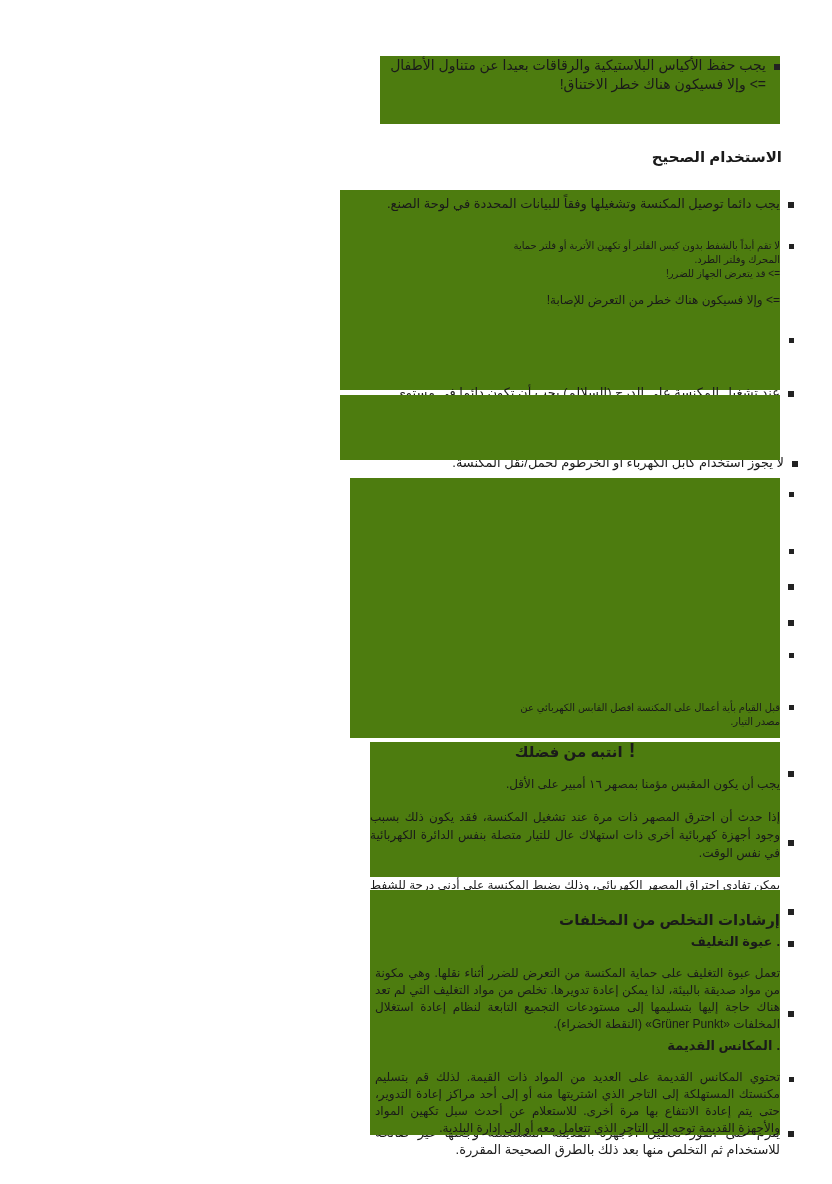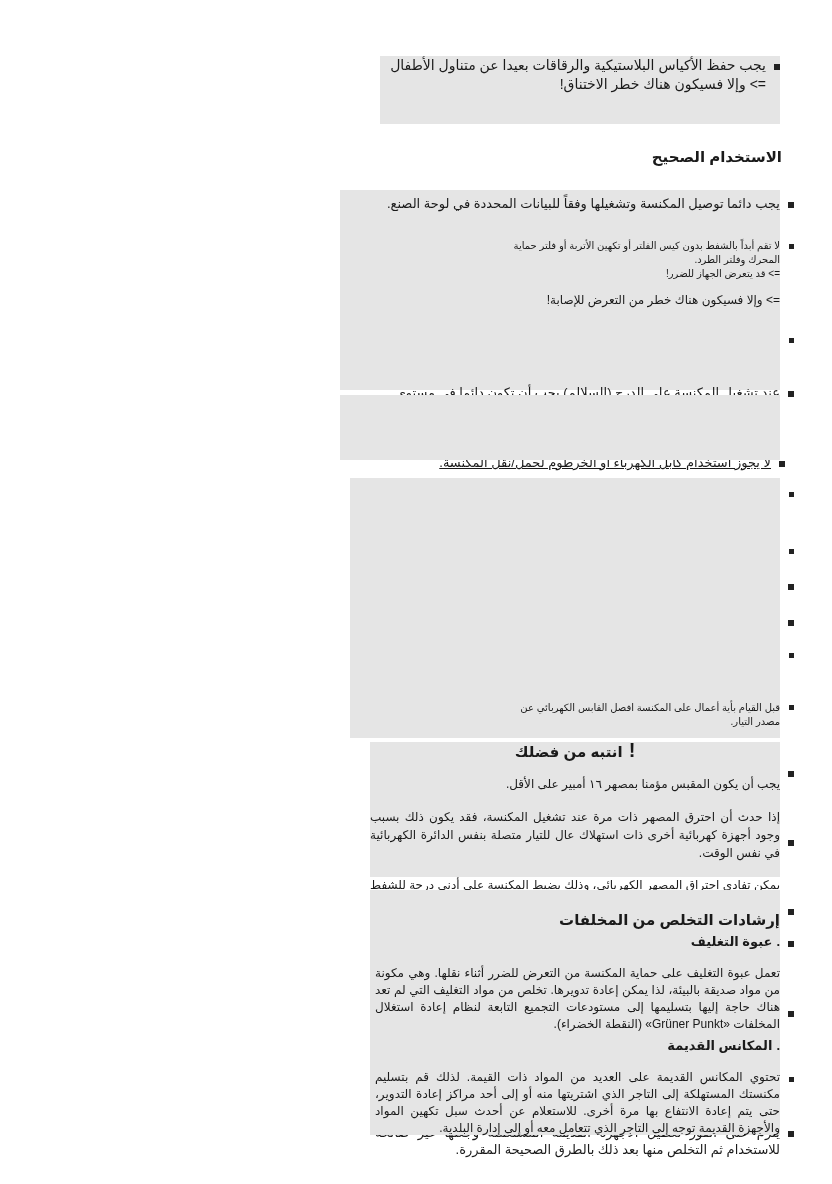--- a/index.html
+++ b/index.html
@@ -1,19 +1,19 @@
 <!DOCTYPE html>
 <html><head>
   <meta charset="utf-8">
   <style>
     html, body { margin:0; padding:0; background:#ffffff; }
     body { width:832px; height:1184px; position:relative; overflow:hidden;
            font-family:"Liberation Sans", "DejaVu Sans", sans-serif; color:#1a1a1a; }
     .blk { position:absolute; direction:rtl; text-align:right; }
-    .shade { background:#e5e5e5; }
+    .shade { background:#4d7c0f; }
     .bullet { position:relative; padding-right:14px; }
     .bullet::before { content:""; position:absolute; right:0; width:6px; height:6px; background:#222; }
     .b-lg::before { top:8px; }
     .b-md::before { top:7px; }
     .b-sm::before { top:5px; width:5px; height:5px; }
     .b-xs::before { top:4px; width:5px; height:5px; }
     .empty { height:16px; }
     .justify { text-align:justify; text-align-last:right;margin-top:16px; }
     .h2 { font-weight:bold; font-size:15px; }
     .h3 { font-weight:bold; font-size:13px; }
@@ -45,21 +45,21 @@
   <div>لا تقم أبداً بالشفط بدون كيس الفلتر أو تكهين الأتربة أو فلتر حماية المحرك وفلتر الطرد.</div>
   <div>=&gt; قد يتعرض الجهاز للضرر!</div>
 </div>
 
 <div class="blk bullet b-sm empty" style="left:700px; top:274px; width:80px;"></div>
 
 <div class="blk f12" style="left:400px; top:292px; width:380px;">=&gt; وإلا فسيكون هناك خطر من التعرض للإصابة!</div>
 
 <div class="blk bullet b-md f13" style="left:370px; top:309px; width:410px;">عند تشغيل المكنسة على الدرج (السلالم) يجب أن تكون دائما في مستوى أدنى من مستوى المستخدم.</div>
 
-<div class="blk bullet b-md f13" style="left:361px; top:345px; width:410px;text-decoration:underline;">لا يجوز استخدام كابل الكهرباء أو الخرطوم لحمل/نقل المكنسة.</div>
+<div class="blk bullet b-md f13" style="left:374px; top:345px; width:410px;">لا يجوز استخدام كابل الكهرباء أو الخرطوم لحمل/نقل المكنسة.</div>
 
 <div class="blk bullet b-xs f9" style="left:340px; top:362px; width:440px;">في حالة تعرض كابل الكهرباء الخاص بالجهاز للضرر، فإنه يجب استبداله عن طريق الجهة الصانعة أو مركز خدمة العملاء التابع لها أو على يد شخص مؤهل بنفس القدر، وذلك تجنبا للمخاطر.</div>
 
 <div class="blk shade" style="left:340px; top:395px; width:440px; height:65px;"></div>
 <div class="blk bullet b-sm empty" style="left:700px; top:394px; width:80px;"></div>
 <div class="blk bullet b-md f13" style="left:370px; top:411px; width:410px;">لفصل المكنسة عن التيار الكهربائي لا تجذب كابل الكهرباء، بل اجذب القابس.</div>
 <div class="blk bullet b-md f13" style="left:370px; top:430px; width:410px;">لا تمرر كابل الكهرباء على حواف حادة أثناء سحبه ولا تجعله يتعرض للانحصار.</div>
 <div class="blk bullet b-sm empty" style="left:700px; top:448px; width:80px;"></div>
 
 <div class="blk shade" style="left:350px; top:478px; width:430px; height:260px;"></div>

